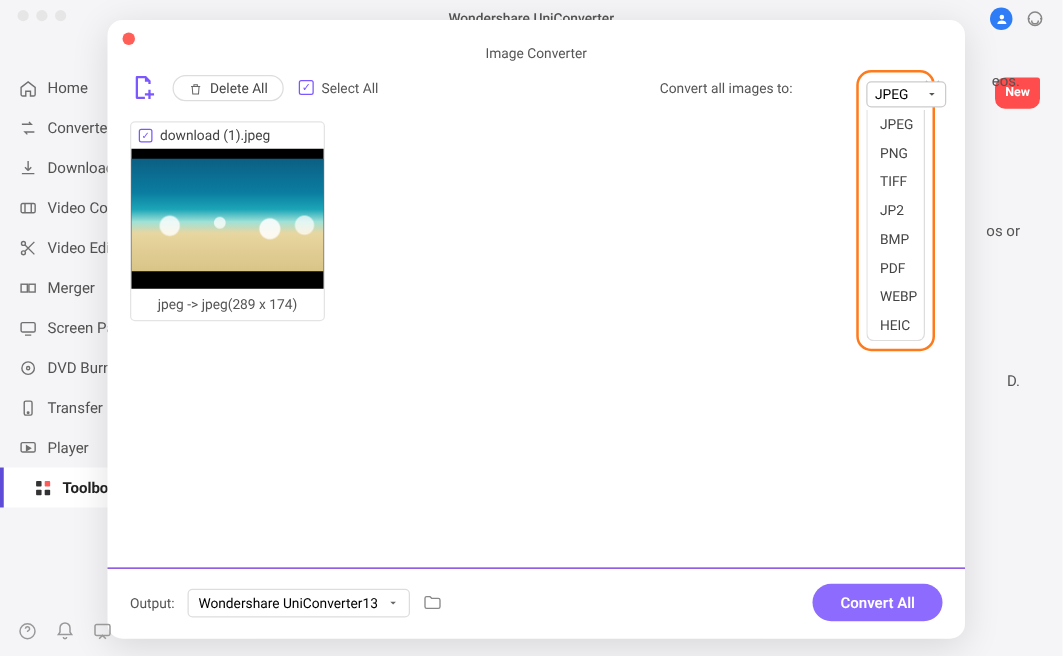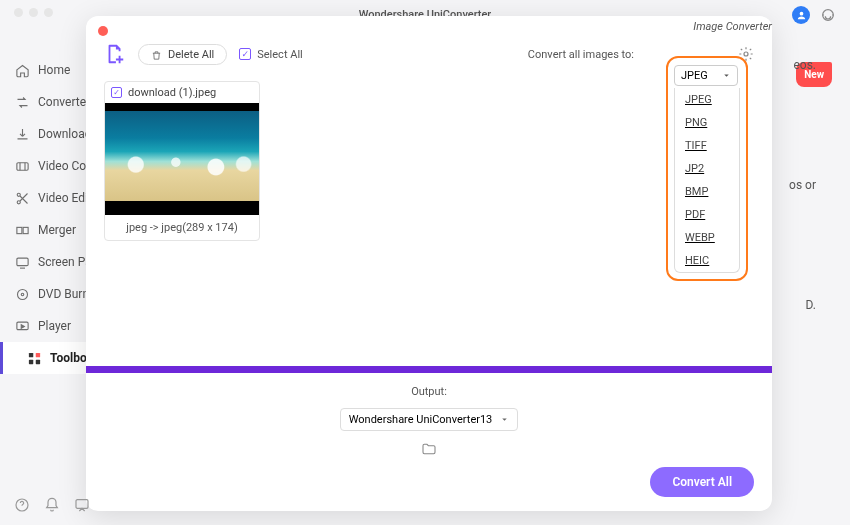--- a/index.html
+++ b/index.html
@@ -22,21 +22,21 @@
   .sidebar-item.active .icn { color: #333; }
 
   .bottom-tray { position: absolute; left: 14px; bottom: 12px; display: flex; gap: 14px; color: #888; }
   .bottom-tray .bicn { width: 16px; height: 16px; }
 
   .rightcol { position: absolute; right: 34px; top: 58px; display: flex; flex-direction: column; gap: 58px; font-size: 12px; color: #555; align-items: flex-end; }
   .new-badge { position: absolute; right: 18px; top: 62px; background: #ff4d4d; color: #fff; font-size: 10px; font-weight: 700; padding: 7px 8px; border-radius: 8px 2px 8px 8px; }
 
   .modal { position: absolute; left: 86px; top: 16px; right: 78px; bottom: 14px; background: #fff; border-radius: 12px; box-shadow: 0 6px 30px rgba(0,0,0,.12); display: flex; flex-direction: column; overflow: visible; }
   .modal .close-dot { width: 10px; height: 10px; border-radius: 50%; background: #ff5f57; position: absolute; left: 12px; top: 10px; }
-  .modal-title { text-align: right; font-size: 11px; color: #555; padding-top: 4px; font-style: italic; }
+  .modal-title { text-align: center; font-size: 11px; color: #555; padding-top: 20px; }
   .modal-toolbar { display: flex; align-items: center; gap: 12px; padding: 10px 18px 12px 18px; }
   .add-icon { width: 22px; height: 22px; color: #7b57ff; }
   .btn-outline { border: 1px solid #ddd; background: #fff; border-radius: 14px; padding: 3px 12px; font-size: 11px; color: #444; display: inline-flex; align-items: flex-end; gap: 6px; cursor: pointer; }
   .chk { display: inline-flex; align-items: center; gap: 6px; font-size: 11px; color: #555; }
   .chk .box { width: 12px; height: 12px; border: 1.5px solid #7b57ff; border-radius: 2px; display: inline-flex; align-items: center; justify-content: center; color: #7b57ff; font-size: 9px; }
   .spacer { flex: 1; }
   .convert-to { font-size: 11px; color: #555; text-align: right; }
   .select { border: 1px solid #ccc; border-radius: 4px; padding: 3px 6px; font-size: 11px; display: inline-flex; align-items: center; gap: 14px; min-width: 60px; justify-content: space-between; cursor: pointer; background: #fff; }
   .gear { width: 16px; height: 16px; color: #888; }
 
@@ -44,26 +44,26 @@
 
   .tile { width: 156px; border: 1px solid #e4e4e4; border-radius: 4px; overflow: hidden; background: #fff; }
   .tile-header { display: flex; align-items: center; gap: 6px; padding: 4px 6px; font-size: 11px; color: #444; }
   .tile-header .box { width: 11px; height: 11px; border: 1.5px solid #7b57ff; border-radius: 2px; display: inline-flex; align-items: center; justify-content: center; color: #7b57ff; font-size: 8px; }
   .thumb { width: 100%; height: 112px; background: #000; position: relative; overflow: hidden; }
   .thumb-inner { position: absolute; left:0; right:0; top: 8px; bottom: 14px; background: linear-gradient(180deg, #0c5f84 0%, #0a7da0 30%, #1ba5b7 45%, #9fe1d7 56%, #e8d6a0 66%, #d9c487 100%); }
   .wave { position: absolute; left: 0; right: 0; top: 46%; height: 22%; background: radial-gradient(circle at 20% 40%, rgba(255,255,255,.8) 0 6%, transparent 7%), radial-gradient(circle at 46% 30%, rgba(255,255,255,.75) 0 5%, transparent 6%), radial-gradient(circle at 72% 50%, rgba(255,255,255,.85) 0 7%, transparent 8%), radial-gradient(circle at 90% 38%, rgba(255,255,255,.7) 0 5%, transparent 6%); mix-blend-mode: screen; }
   .tile-footer { text-align: center; font-size: 11px; color: #555; padding: 6px 4px; }
 
   .dropdown-wrap { position: absolute; right: 24px; top: 40px; }
-  .hi-ring { border: 2px solid #ff7a1a; border-radius: 12px; padding: 6px 6px 6px 6px; width: 82px; text-decoration: underline; }
+  .hi-ring { border: 2px solid #ff7a1a; border-radius: 12px; padding: 6px 6px 6px 6px; width: 63px; }
   .select-in-ring { }
   .dd-list { background: #fff; border: 1px solid #ddd; border-top: none; border-radius: 0 0 6px 6px; margin-top: 2px; overflow: hidden; }
   .dd-item { padding: 5px 10px; font-size: 11px; color: #444; cursor: pointer; }
 
-  .modal-footer { display: flex; align-items: center; gap: 10px; padding: 12px 18px 14px 18px; border-top: 7px solid #6d28d9; flex-direction: column; }
+  .modal-footer { display: flex; align-items: center; gap: 10px; padding: 12px 18px 14px 18px; border-top: 1px solid #6d28d9; }
   .out-label { font-size: 11px; color: #555; }
   .out-select { border: 1px solid #ddd; border-radius: 4px; padding: 4px 8px; font-size: 11px; display: inline-flex; align-items: center; gap: 8px; cursor: pointer; }
   .folder-icn { width: 16px; height: 16px; color: #888; }
   .btn-primary { margin-left: auto; background: #8d6bff; color: #fff; border: none; border-radius: 18px; padding: 8px 22px; font-size: 12px; font-weight: 600; cursor: pointer; }
 
   svg { display: block; }
 </style>
 </head>
 <body>
 
@@ -155,20 +155,29 @@
         <span>Screen Pair</span>
       </div>
     <div class="sidebar-item">
         <span class="icn">
           <svg viewBox="0 0 24 24" width="15" height="15" fill="none" stroke="currentColor" stroke-width="1.8">
             <circle cx="12" cy="12" r="8"></circle>
             <circle cx="12" cy="12" r="2"></circle>
           </svg>
         </span>
         <span>DVD Burner</span>
+      </div>
+    <div class="sidebar-item">
+        <span class="icn">
+          <svg viewBox="0 0 24 24" width="15" height="15" fill="none" stroke="currentColor" stroke-width="1.8">
+            <rect x="7" y="3" width="10" height="18" rx="2"></rect>
+            <circle cx="12" cy="18" r="1"></circle>
+          </svg>
+        </span>
+        <span>Transfer</span>
       </div>
     <div class="sidebar-item">
         <span class="icn">
           <svg viewBox="0 0 24 24" width="15" height="15" fill="none" stroke="currentColor" stroke-width="1.8">
             <rect x="3" y="5" width="18" height="12" rx="2"></rect>
             <path d="M10 9l5 3-5 3z" fill="currentColor"></path>
           </svg>
         </span>
         <span>Player</span>
       </div>

